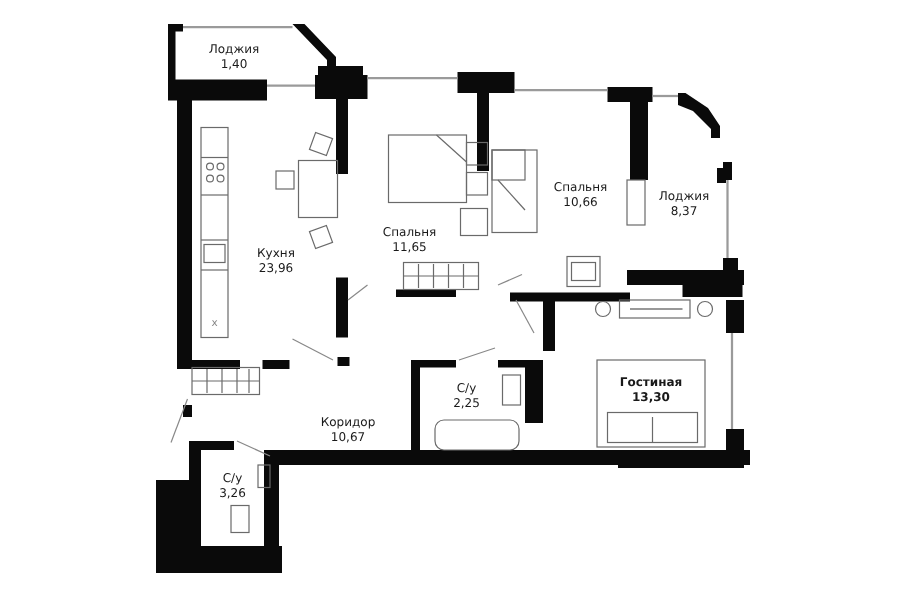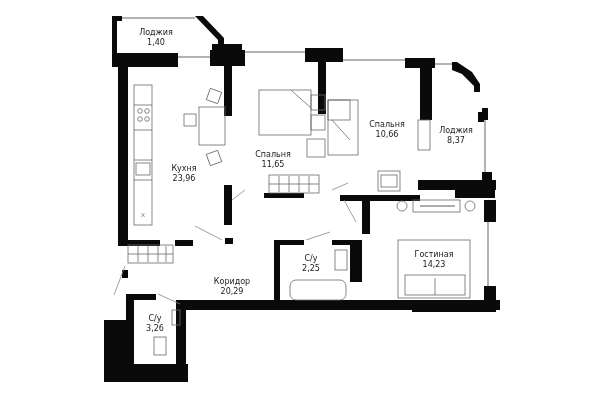--- a/index.html
+++ b/index.html
@@ -172,26 +172,26 @@
 <div class="room-label" style="left:387px; top:120px;">
   <span>Спальня</span>
   <span>10,66</span>
 </div>
 <div class="room-label" style="left:456px; top:126px;">
   <span>Лоджия</span>
   <span>8,37</span>
 </div>
 <div class="room-label" style="left:232px; top:277px;">
   <span>Коридор</span>
-  <span>20,29</span>
+  <span>10,67</span>
 </div>
 <div class="room-label" style="left:311px; top:254px;">
   <span>С/у</span>
   <span>2,25</span>
 </div>
-<div class="room-label" style="left:434px; top:250px;">
+<div class="room-label" style="left:434px; top:250px;font-weight:bold;">
   <span>Гостиная</span>
-  <span>14,23</span>
+  <span>13,30</span>
 </div>
 <div class="room-label" style="left:155px; top:314px;">
   <span>С/у</span>
   <span>3,26</span>
 </div>
 
 </body></html>

